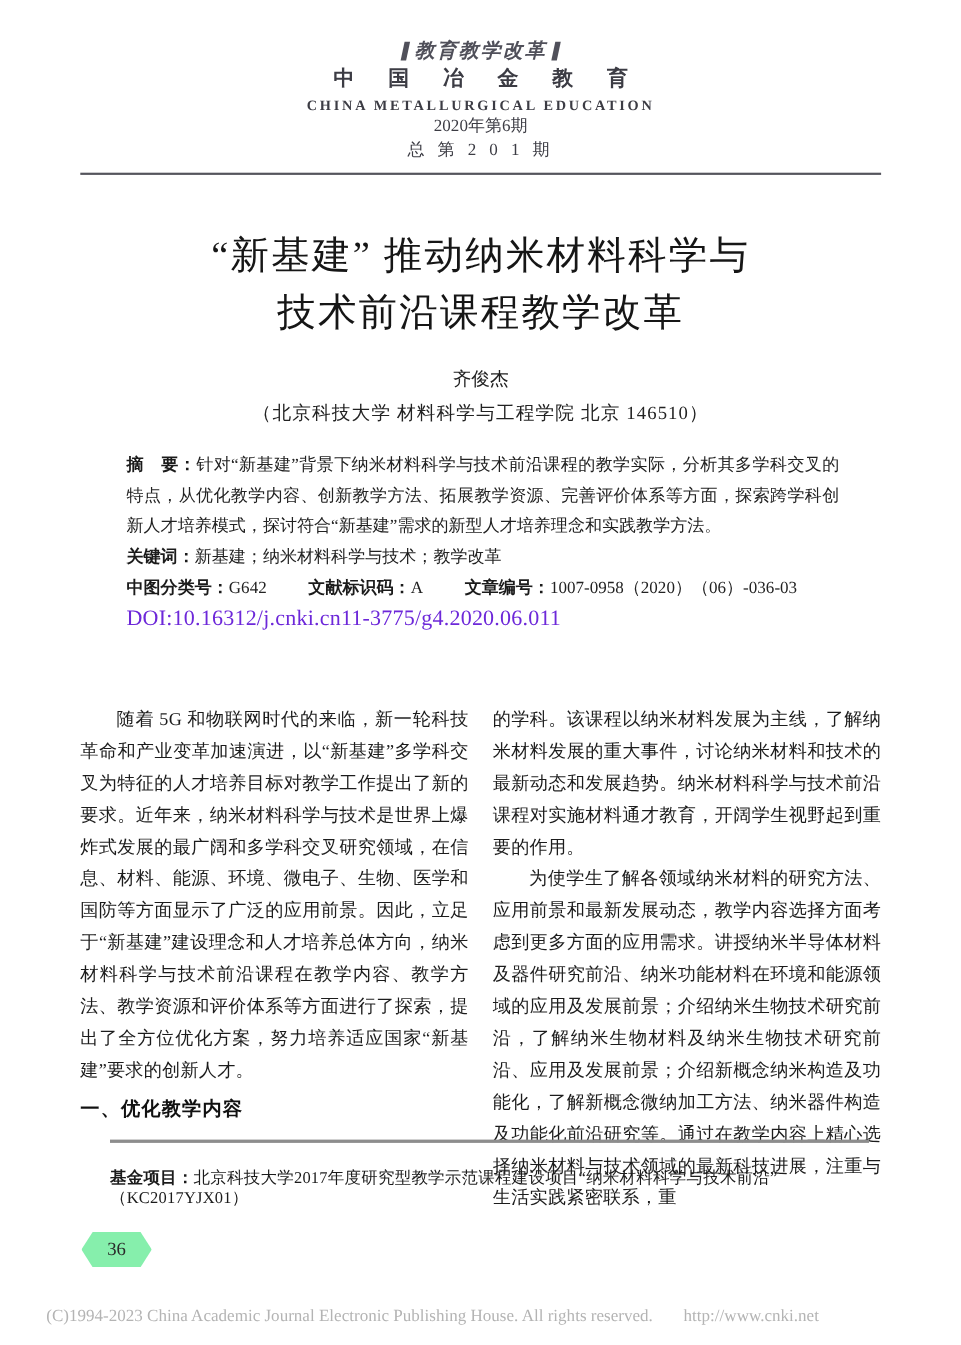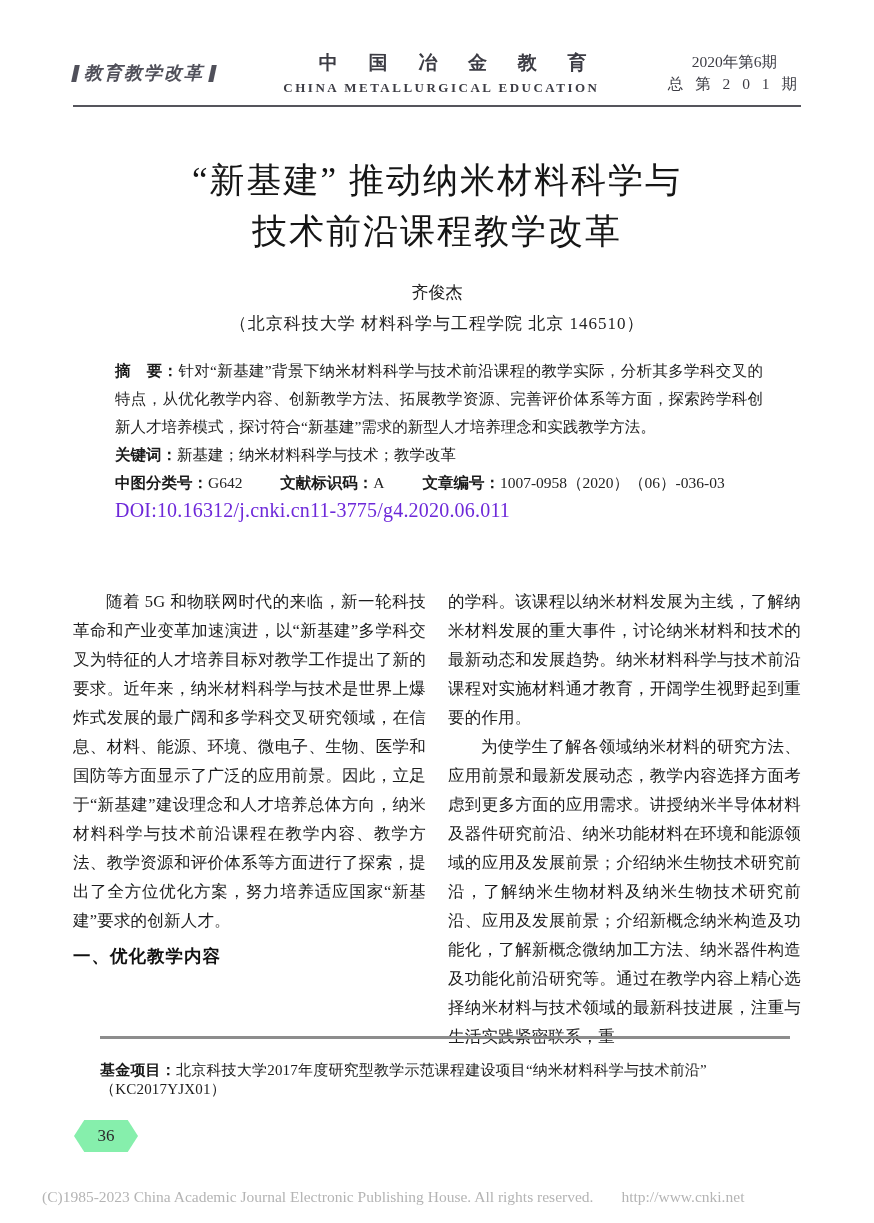--- a/index.html
+++ b/index.html
@@ -9,36 +9,37 @@
     margin:0 auto;
     background:#ffffff;
     font-family:"Liberation Serif","DejaVu Serif",serif;
     color:#1f1f1f;
     overflow:hidden;
   }
   .content{padding:0 73px;}
   
   .journal-header{
     display:flex;justify-content:space-between;align-items:center;
-    padding-top:50px;
+    padding-top:34px;
+    flex-direction:column;
   }
   .badge{
     display:flex;align-items:center;
     color:#50505a;font-weight:bold;font-style:italic;
     font-size:18px;letter-spacing:2px;
     font-family:"Liberation Sans","DejaVu Sans",sans-serif;
     white-space:nowrap;
   }
   .badge .bar{
     display:inline-block;width:5px;height:17px;background:#50505a;
     transform:skewX(-12deg);
   }
   .badge .bar.left{margin-right:6px;}
   .badge .bar.right{margin-left:6px;}
-  .journal-name{ text-align:right;color:#3c3c44;}
+  .journal-name{ text-align:center;color:#3c3c44;}
   .journal-name .cn{
     font-size:19px;letter-spacing:13px;font-weight:600;
     white-space:nowrap;text-indent:13px;
   }
   .journal-name .en{
     font-size:13px;letter-spacing:2.5px;font-weight:600;margin-top:4px;
     white-space:nowrap;
   }
   .issue-info{text-align:center;color:#3c3c44;font-size:15.5px;line-height:22px;white-space:nowrap;}
   .issue-info .l2{letter-spacing:4px;}
@@ -159,15 +160,15 @@
   <div class="footnote">
     <div class="footnote-rule"></div>
     <div class="funding"><span class="lbl">基金项目：</span><span>北京科技大学2017年度研究型教学示范课程建设项目“纳米材料科学与技术前沿” （KC2017YJX01）</span></div>
   </div>
 
   <div class="page-num">
     <span>36</span>
   </div>
 
   <div class="watermark">
-    <span>(C)1985-2023 China Academic Journal Electronic Publishing House. All rights reserved.</span><span class="url">http://www.cnki.net</span>
+    <span>(C)1994-2023 China Academic Journal Electronic Publishing House. All rights reserved.</span><span class="url">http://www.cnki.net</span>
   </div>
 </div>
 
 </body></html>

